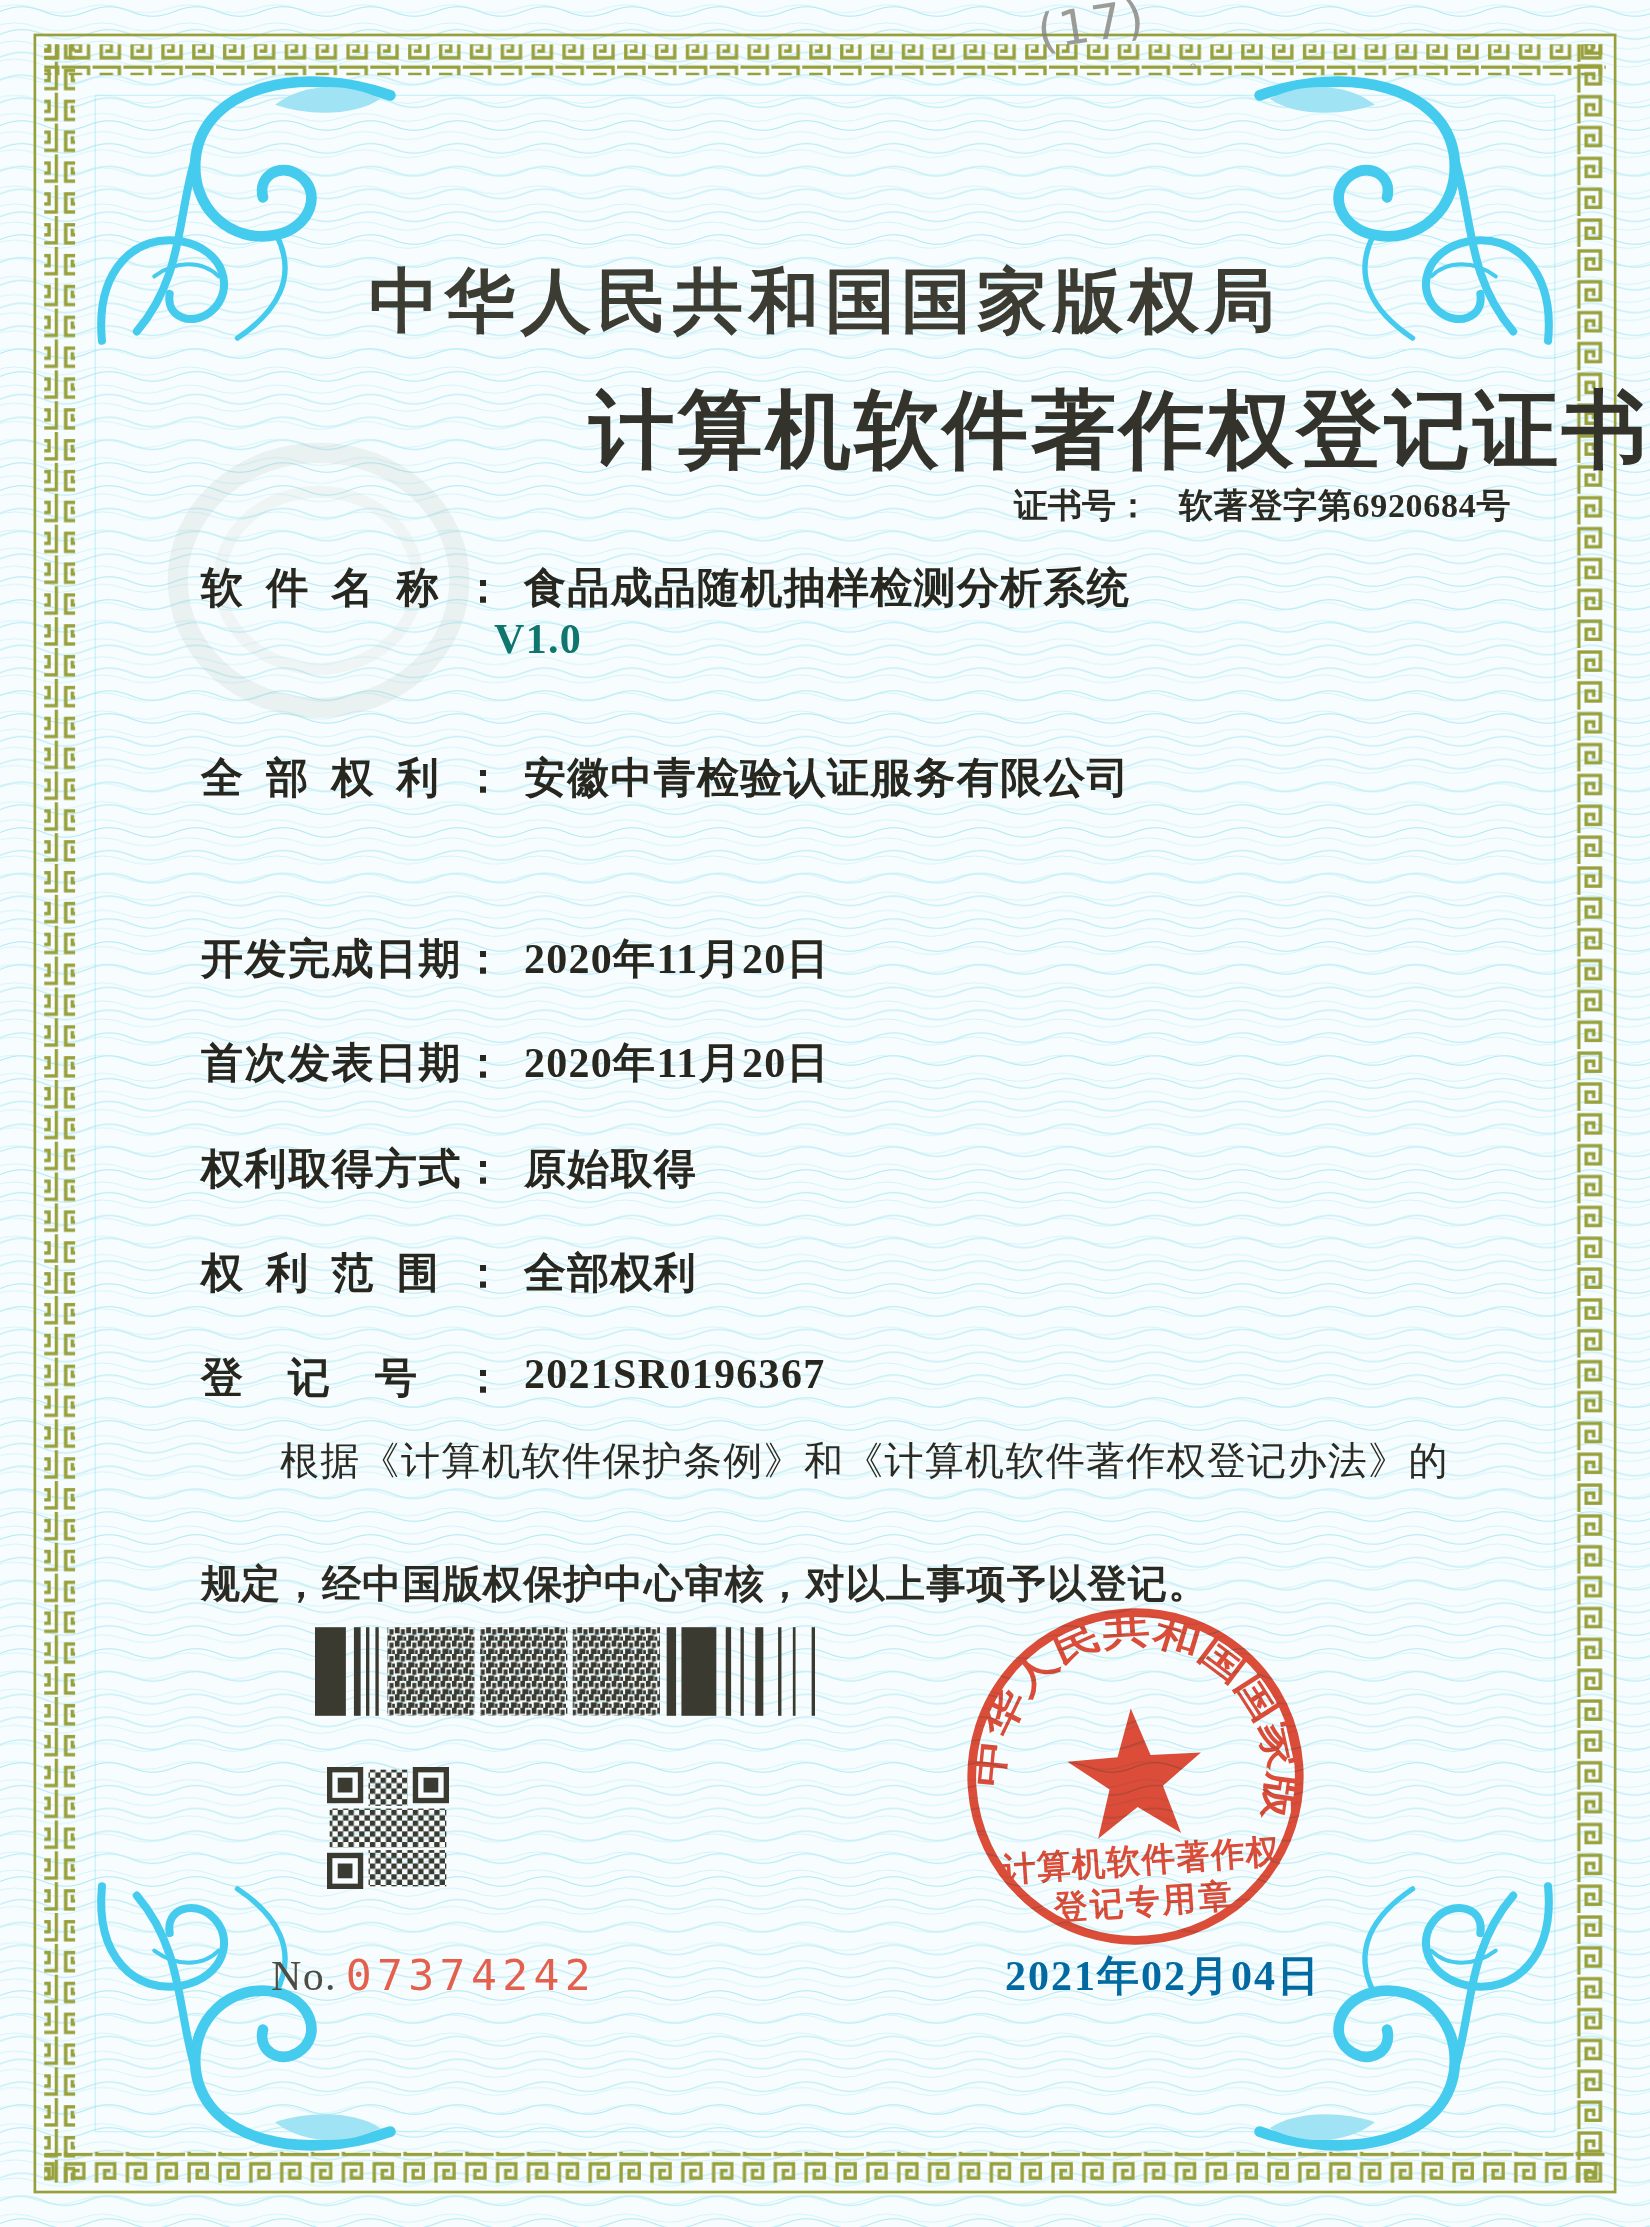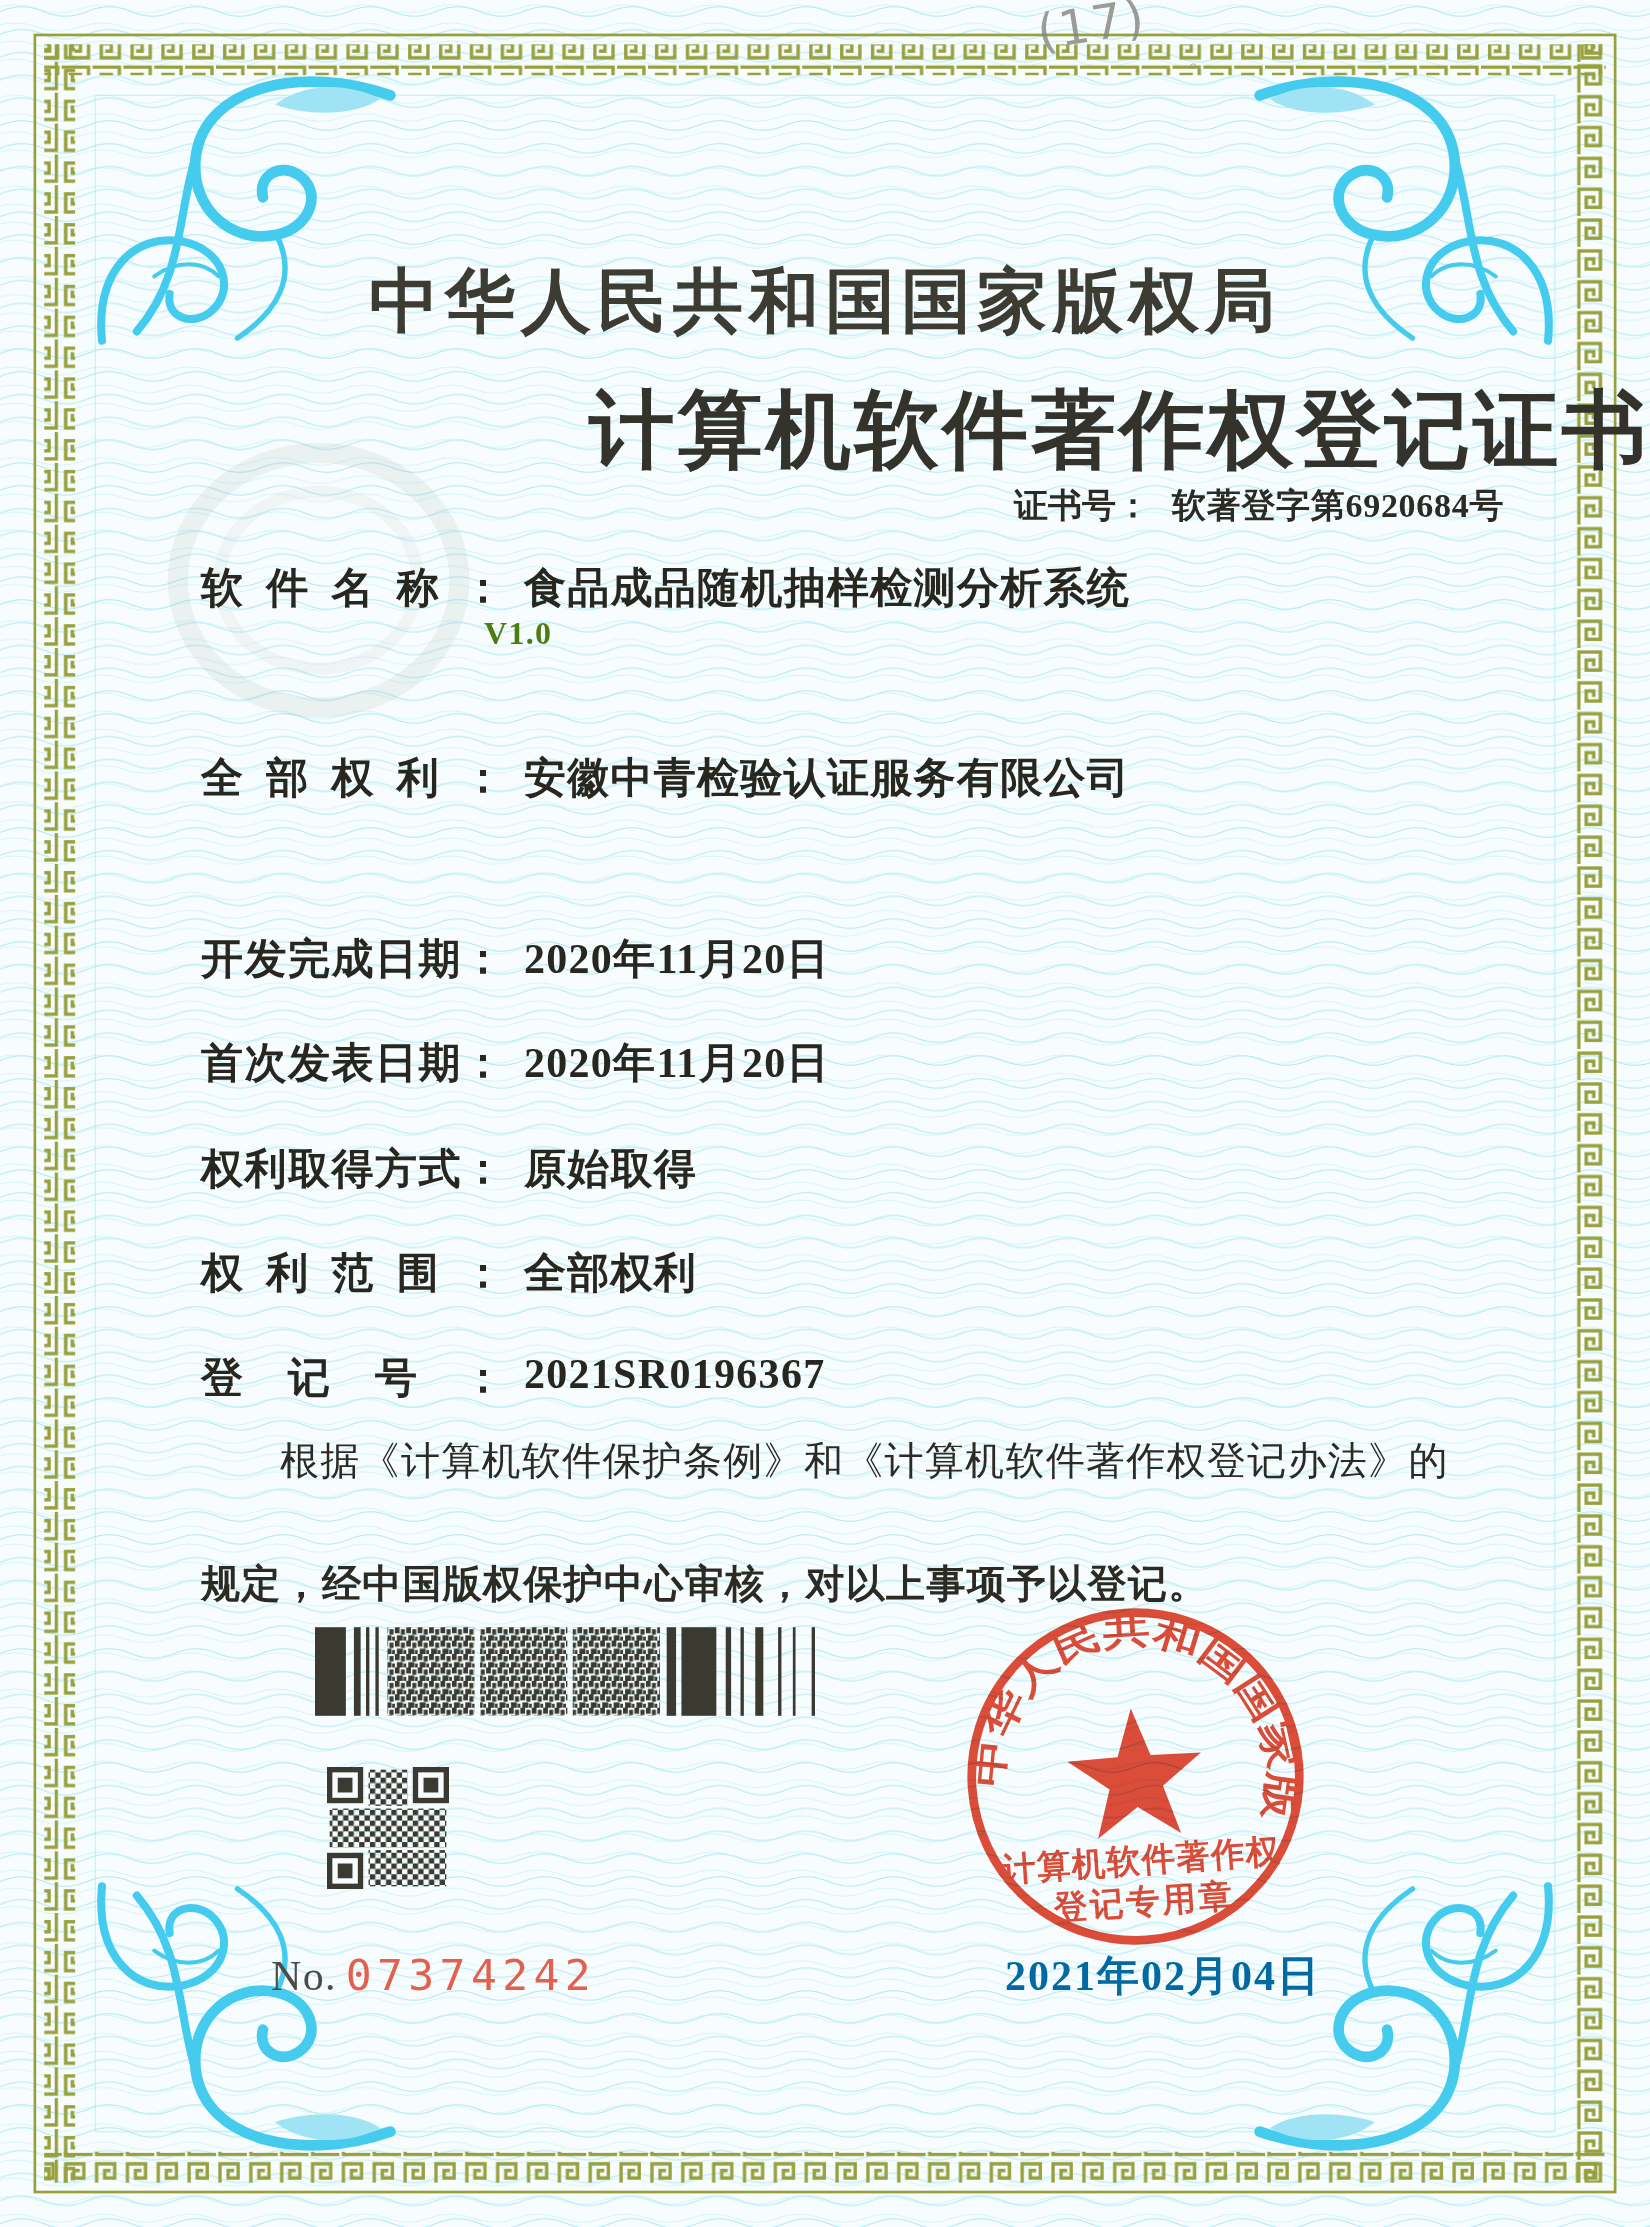--- a/index.html
+++ b/index.html
@@ -26,34 +26,34 @@
     font-size:70px; font-weight:bold; color:#3c3c33; letter-spacing:6px; z-index:5;
   }
   .title2 {
     position:absolute; left:0; right:0; top:373px; text-align:right;
     font-size:85px; font-weight:bold; color:#33332b; letter-spacing:3.4px; z-index:5;
   }
   .certno {
     position:absolute; left:1014px; top:483px; font-size:34px; font-weight:bold;
     color:#2b2b24; z-index:5; white-space:nowrap;
   }
-  .certno .val { margin-left:22px; letter-spacing:0.7px; }
+  .certno .val { margin-left:29px; letter-spacing:0.7px; }
 
   .field-row {
     position:absolute; left:201px; z-index:5; white-space:nowrap;
     font-size:42px; font-weight:bold; color:#27271f;
   }
   .flabel {
     display:inline-block; width:303px; text-align:justify; text-align-last:justify;
     vertical-align:top;
   }
   .fvalue { margin-left:9.4px; letter-spacing:1.3px; }
   .fvalue2 {
-    position:absolute; left:484px; top:615px; font-size:32px; font-weight:bold;
-    color:#4d7c0f; z-index:5; letter-spacing:1.3px;
+    position:absolute; left:494px; top:615px; font-size:42px; font-weight:bold;
+    color:#0f766e; z-index:5; letter-spacing:1.3px;
   }
   .statement1 {
     position:absolute; left:280px; top:1434px; font-size:39px; font-weight:normal;
     color:#2b2b24; letter-spacing:1.3px; z-index:5; white-space:nowrap;
   }
   .statement2 {
     position:absolute; left:201px; top:1557px; font-size:39px; font-weight:bold;
     color:#2b2b24; letter-spacing:1.3px; z-index:5; white-space:nowrap;
   }
   .serial {

